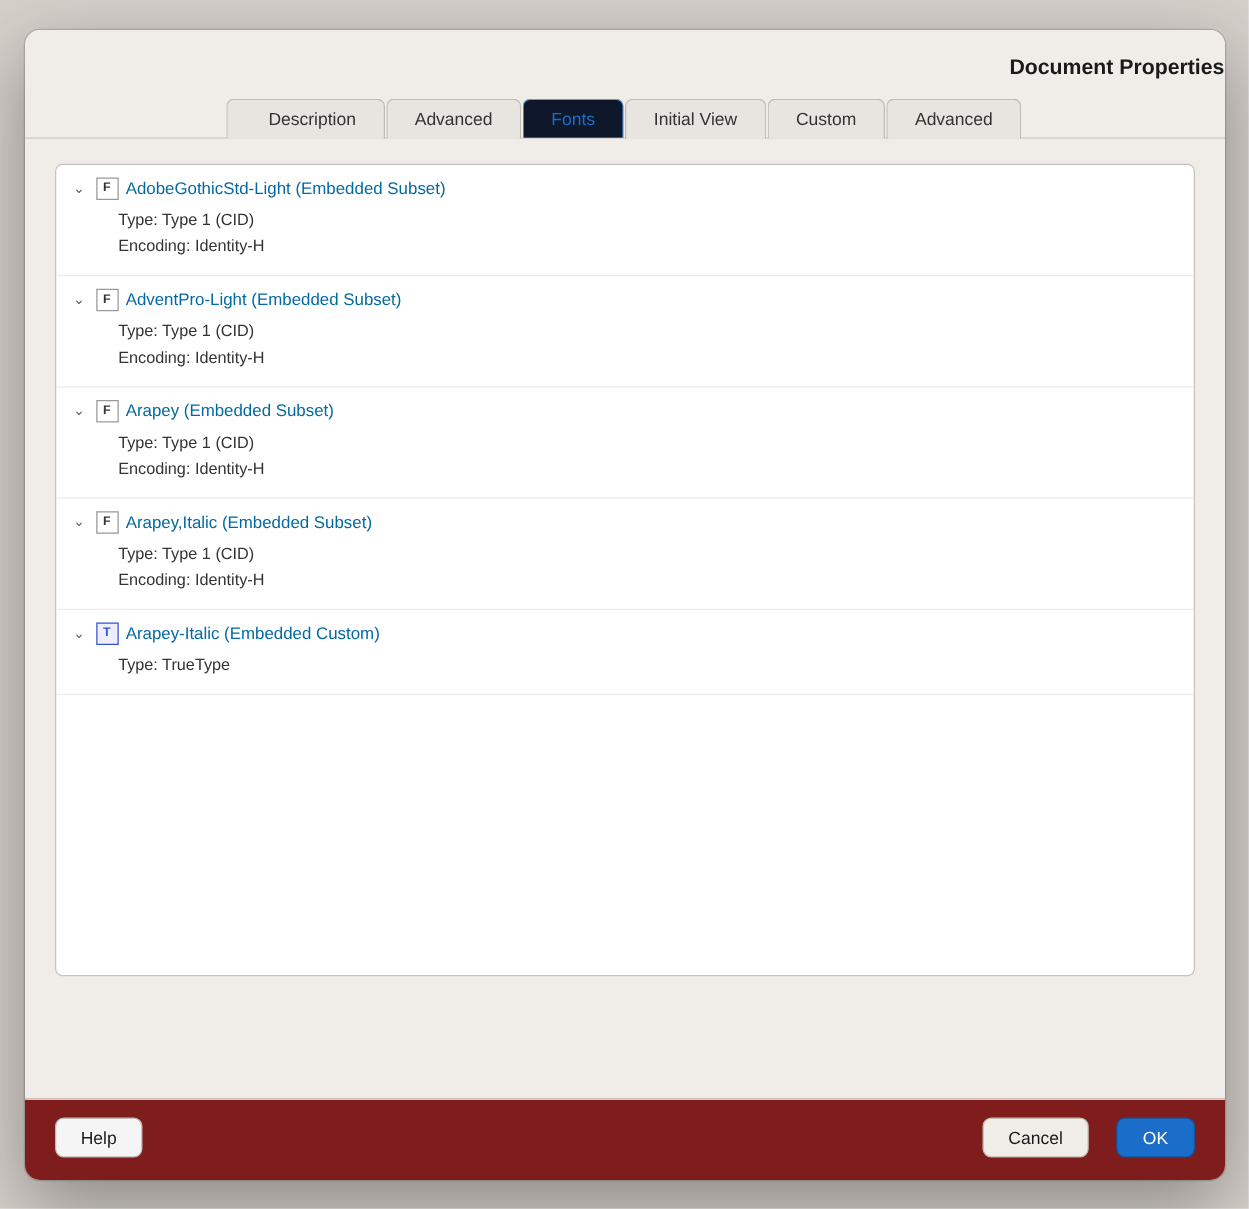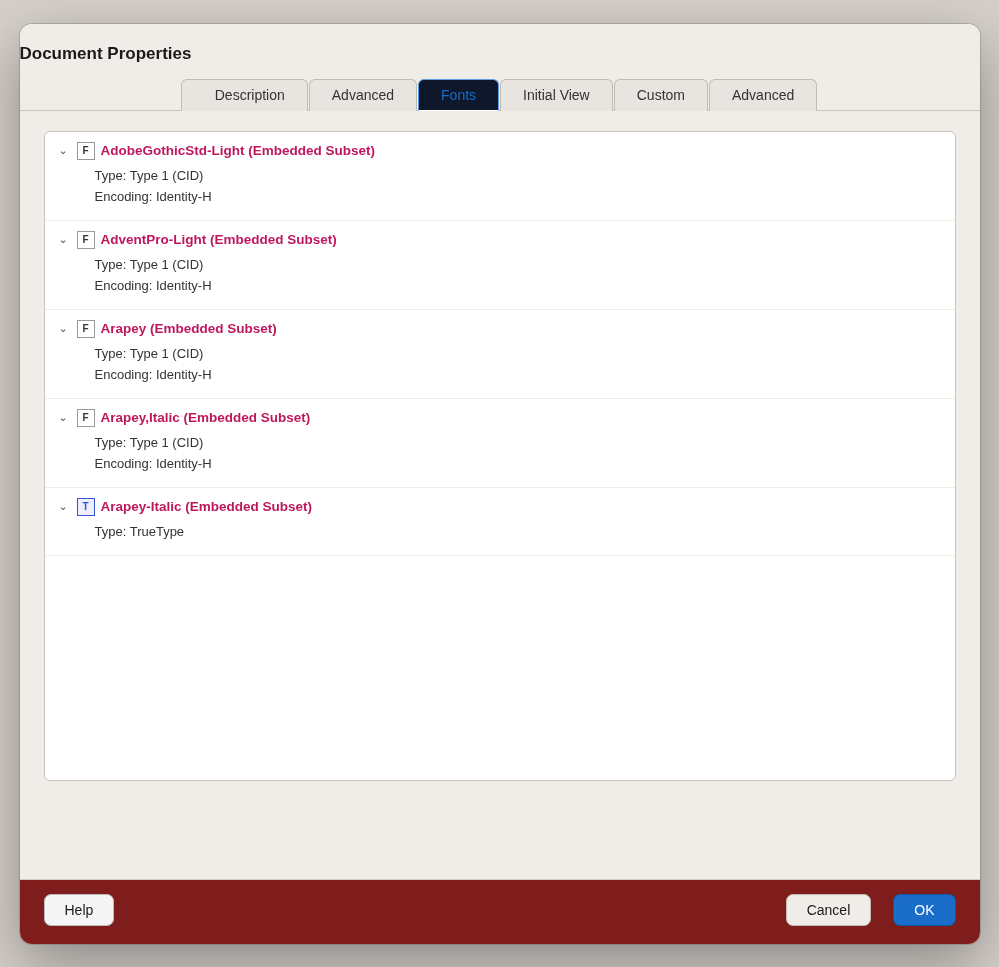--- a/index.html
+++ b/index.html
@@ -18,21 +18,21 @@
       min-height: 920px;
       background: #f0ece7;
       border-radius: 12px;
       box-shadow: 0 20px 60px rgba(0,0,0,0.35), 0 0 0 1px rgba(0,0,0,0.15);
       display: flex;
       flex-direction: column;
       overflow: hidden;
     }
 
     .dialog-title {
-      text-align: left;
+      text-align: right;
       font-size: 17px;
       font-weight: 600;
       color: #1a1a1a;
       padding: 20px 0 14px;
       background: #f0ece7;
     }
 
     .tab-bar {
       display: flex;
       flex-direction: row;
@@ -141,22 +141,22 @@
     }
 
     .font-icon.truetype {
       color: #3355cc;
       border-color: #3355cc;
       background: #eef;
     }
 
     .font-name {
       font-size: 13.5px;
-      color: #be185d;
-      font-weight: 700;
+      color: #0369a1;
+      font-weight: 400;
     }
 
     .font-details {
       padding-left: 36px;
       display: flex;
       flex-direction: column;
       gap: 6px;
       padding-bottom: 10px;
     }
 
@@ -270,21 +270,21 @@
           </div>
           <div class="font-details">
             <div class="font-detail-row">Type: Type 1 (CID)</div>
             <div class="font-detail-row">Encoding: Identity-H</div>
           </div>
         </div>
         <div class="font-item">
           <div class="font-header">
             <span class="chevron">⌄</span>
             <span class="font-icon truetype">T</span>
-            <span class="font-name">Arapey-Italic (Embedded Subset)</span>
+            <span class="font-name">Arapey-Italic (Embedded Custom)</span>
           </div>
           <div class="font-details">
             <div class="font-detail-row">Type: TrueType</div>
           </div>
         </div>
       </div>
   </div>
 
   <div class="dialog-footer">
     <button class="btn">Help</button>

